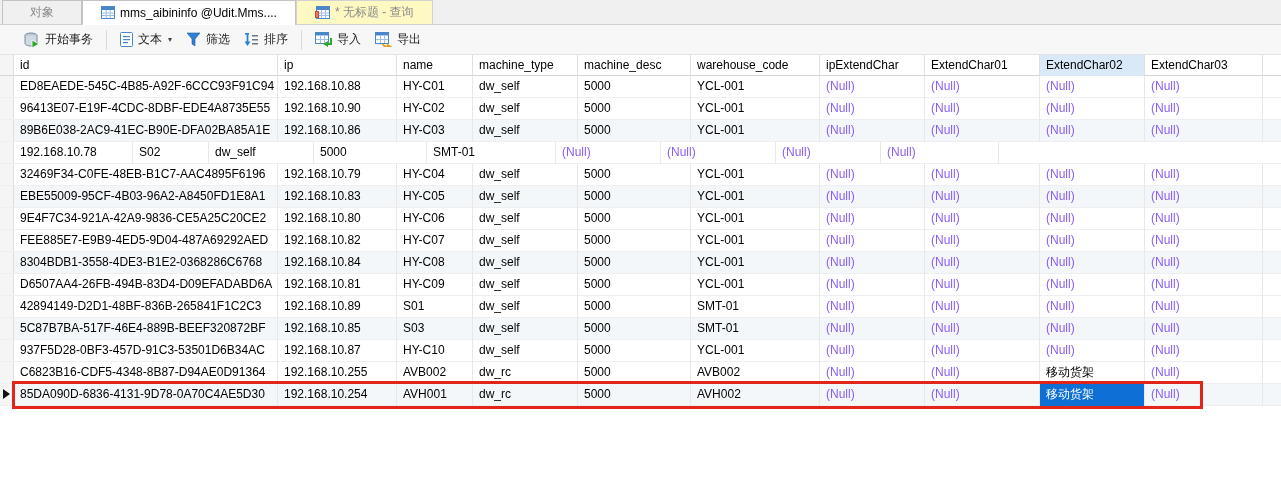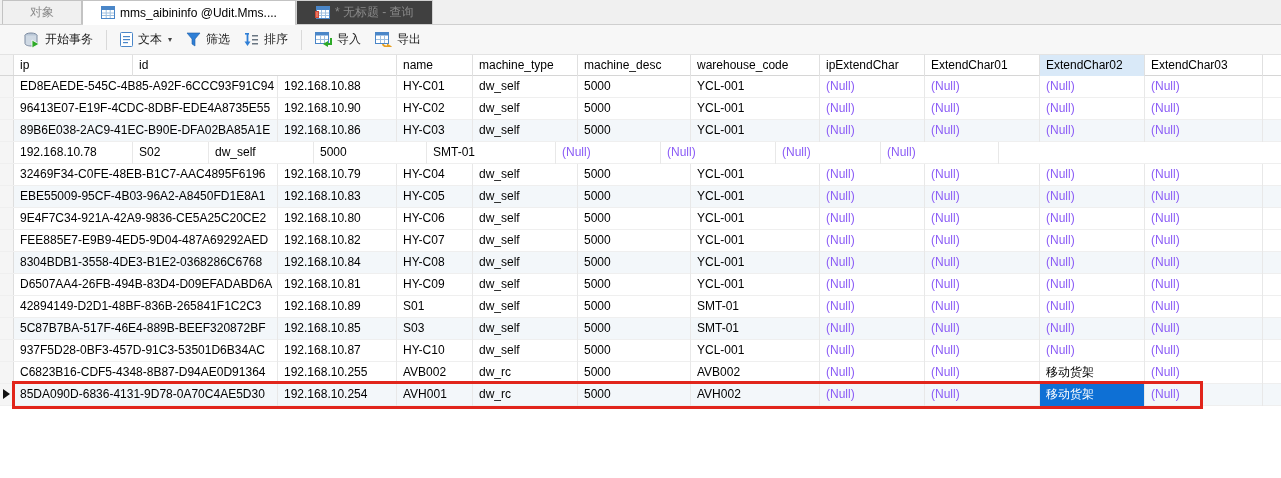--- a/index.html
+++ b/index.html
@@ -8,21 +8,21 @@
 
   
   .tabbar { height:25px; background:#f0f0f0; border-bottom:1px solid #cfcfcf;
     display:flex; align-items:stretch; }
   .tab { display:flex; align-items:center; gap:5px; padding:0 18px;
     border:1px solid #c3c3c3; border-bottom:none; background:#f0f0f0; color:#8a8a8a;
     cursor:default; white-space:nowrap; }
   .tab.first { width:80px; justify-content:center; margin-left:2px; }
   .tab.active { background:#fff; color:#000; position:relative; }
   .tab.active::after { content:""; position:absolute; left:0; right:0; bottom:-1px; height:1px; background:#fff; }
-  .tab.ghost { border-color:#d2d2d2; background:#404040; }
+  .tab.ghost { border-color:#d2d2d2; background:#fef9c3; }
 
   
   .icon { display:inline-block; position:relative; flex:none; }
 
   
   .toolbar { height:30px; background:#f7f7f7; border-bottom:1px solid #e3e3e3;
     display:flex; align-items:center; padding-left:17px; }
   .tbtn { display:flex; align-items:center; gap:5px; padding:3px 7px; border-radius:2px; color:#1a1a1a; }
   .tsep { width:1px; height:20px; background:#d9d9d9; margin:0 6px; }
   .caret { font-size:8px; color:#444; margin-left:1px; }
@@ -157,22 +157,22 @@
         <path d="M12 17.5 l5 -3 -5 -3 z" fill="#e8a020"></path>
       </svg>
     </span>
     <span>导出</span>
   </div>
 </div>
 
 <div class="grid">
   <div class="hrow">
     <div class="gut"></div>
-  <div class="hcell" style="width: 119px;">ip</div>
-      <div class="hcell" style="width: 264px;">id</div>
+  <div class="hcell" style="width: 264px;">id</div>
+      <div class="hcell" style="width: 119px;">ip</div>
       <div class="hcell" style="width: 76px;">name</div>
       <div class="hcell" style="width: 105px;">machine_type</div>
       <div class="hcell" style="width: 113px;">machine_desc</div>
       <div class="hcell" style="width: 129px;">warehouse_code</div>
       <div class="hcell" style="width: 105px;">ipExtendChar</div>
       <div class="hcell" style="width: 115px;">ExtendChar01</div>
       <div class="hcell sel" style="width: 105px;">ExtendChar02</div>
       <div class="hcell" style="width: 118px;">ExtendChar03</div>
     </div>
   <div>

